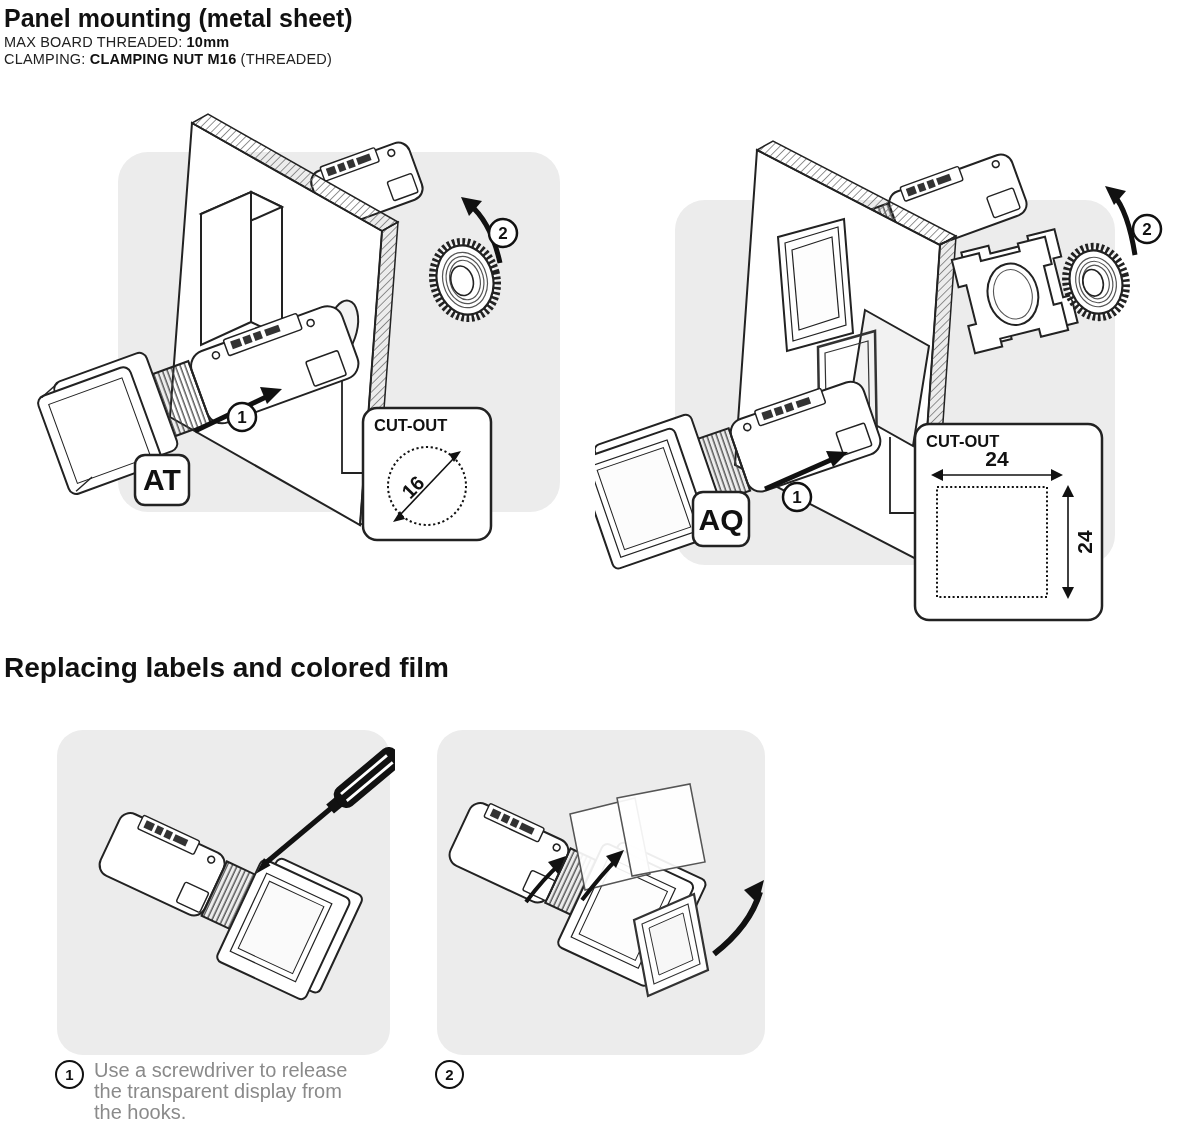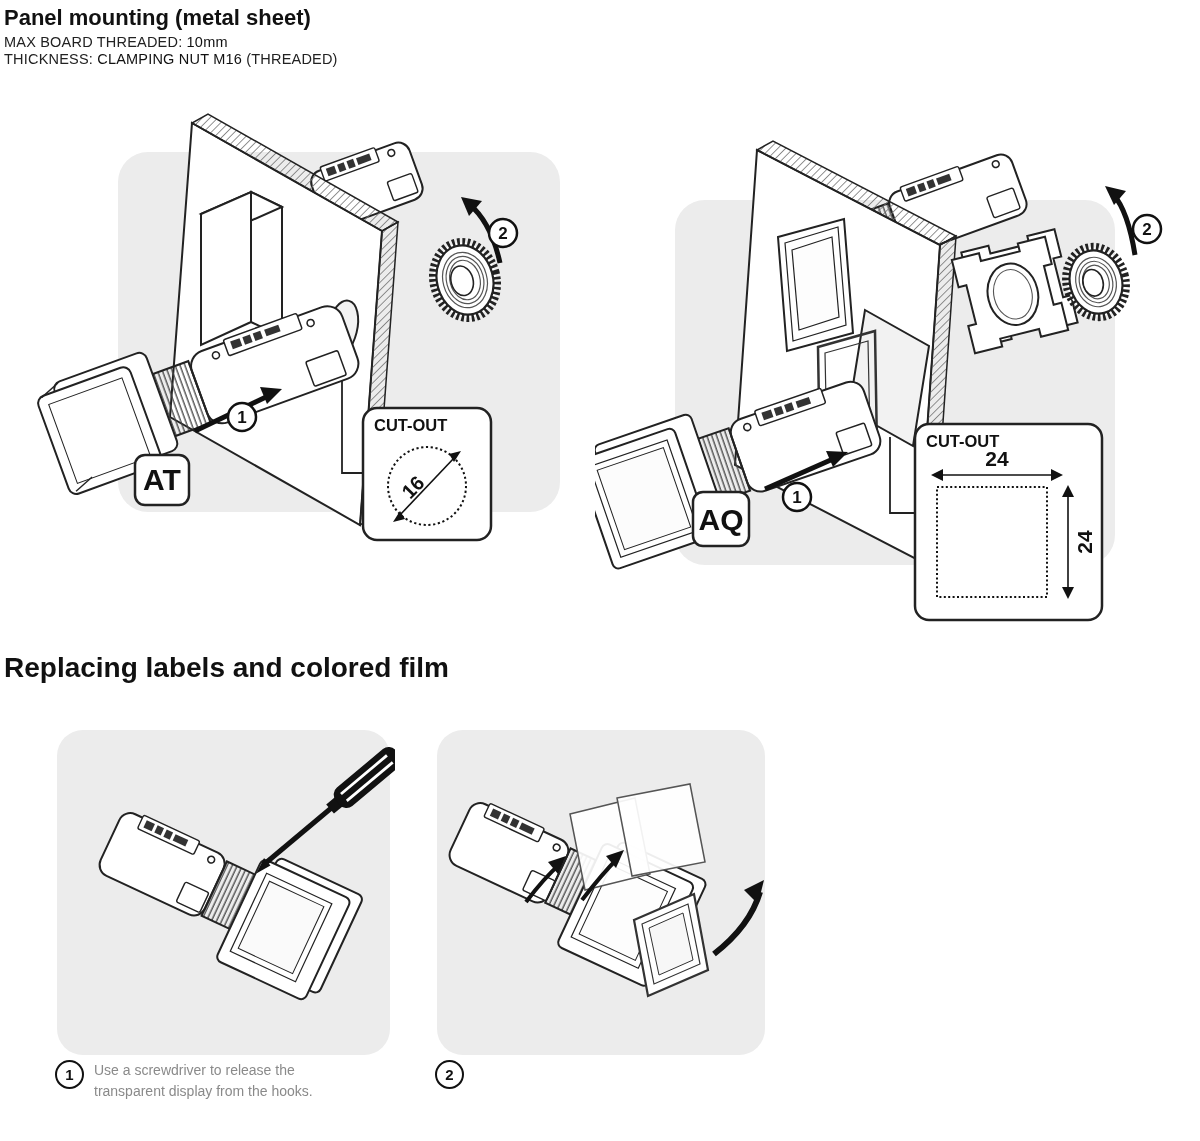--- a/index.html
+++ b/index.html
@@ -1,39 +1,39 @@
 <!DOCTYPE html>
 <html><head>
 <meta charset="utf-8">
 <style>
   html,body{margin:0;padding:0;background:#fff;}
   body{width:1200px;height:1141px;position:relative;font-family:"Liberation Sans",sans-serif;color:#111;overflow:hidden;}
   .abs{position:absolute;}
   .page-header{left:4px;top:6px;}
-  .page-header h1{margin:0 0 4px 0;font-size:22px;line-height:24px;font-weight:700;color:#111;}
+  .page-header h1{margin:0 0 4px 0;font-size:25px;line-height:24px;font-weight:700;color:#111;}
   .spec{font-size:14.5px;line-height:16.5px;color:#222;letter-spacing:.2px;}
-  .spec strong{font-weight:400;color:#111;}
+  .spec strong{font-weight:700;color:#111;}
   .section-title{left:4px;top:652px;font-size:28px;font-weight:700;color:#111;}
   .caption{display:flex;gap:10px;align-items:flex-start;}
   .cap1{left:55px;top:1060px;width:312px;}
   .cap2{left:435px;top:1060px;width:322px;}
   .step-circle{width:25px;height:25px;border:2px solid #111;border-radius:50%;flex:0 0 auto;
     display:flex;align-items:center;justify-content:center;font-size:15px;font-weight:700;color:#111;background:#fff;}
-  .caption p{margin:0;font-size:14px;line-height:21px;color:#8a8a8a;}
+  .caption p{margin:0;font-size:20px;line-height:21px;color:#8a8a8a;}
   svg{display:block;}
   svg text{font-family:"Liberation Sans",sans-serif;fill:#111;}
   .bold-svg{font-weight:700;}
 </style>
 </head>
 <body>
 
 <div class="abs page-header">
   <h1>Panel mounting (metal sheet)</h1>
   <div class="spec"><span>MAX BOARD THREADED: </span><strong>10mm</strong></div>
-  <div class="spec"><span>THICKNESS: </span><strong>CLAMPING NUT M16</strong><span> (THREADED)</span></div>
+  <div class="spec"><span>CLAMPING: </span><strong>CLAMPING NUT M16</strong><span> (THREADED)</span></div>
 </div>
 
 <svg class="abs" style="left:20px;top:105px;" width="580" height="480" viewBox="0 0 580 480">
   <defs>
     <pattern id="hatchA" width="5.5" height="5.5" patternUnits="userSpaceOnUse" patternTransform="rotate(45)">
       <line x1="0" y1="0" x2="0" y2="5.5" stroke="#777" stroke-width="1.6"></line>
     </pattern>
     <pattern id="threadsA" width="4.6" height="8" patternUnits="userSpaceOnUse">
       <line x1="2" y1="0" x2="2" y2="8" stroke="#444" stroke-width="1.3"></line>
     </pattern>

